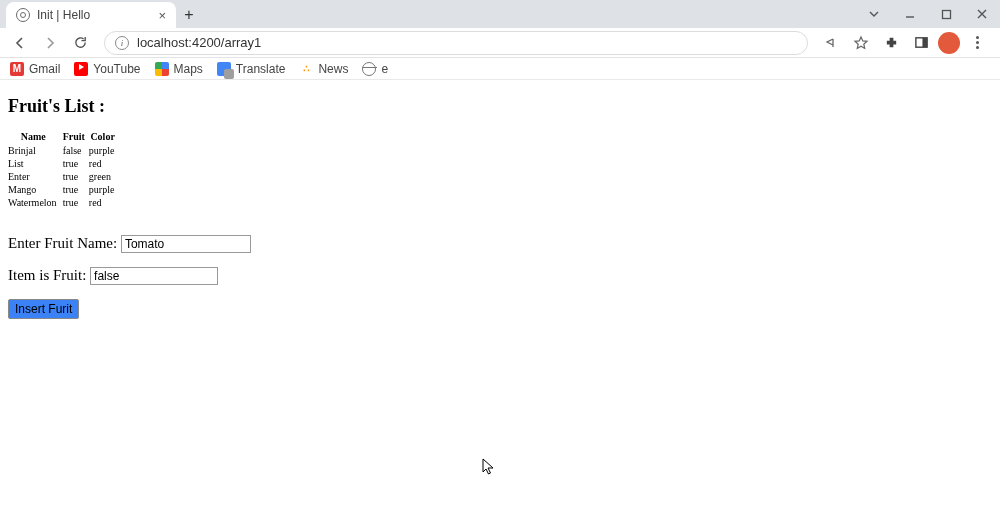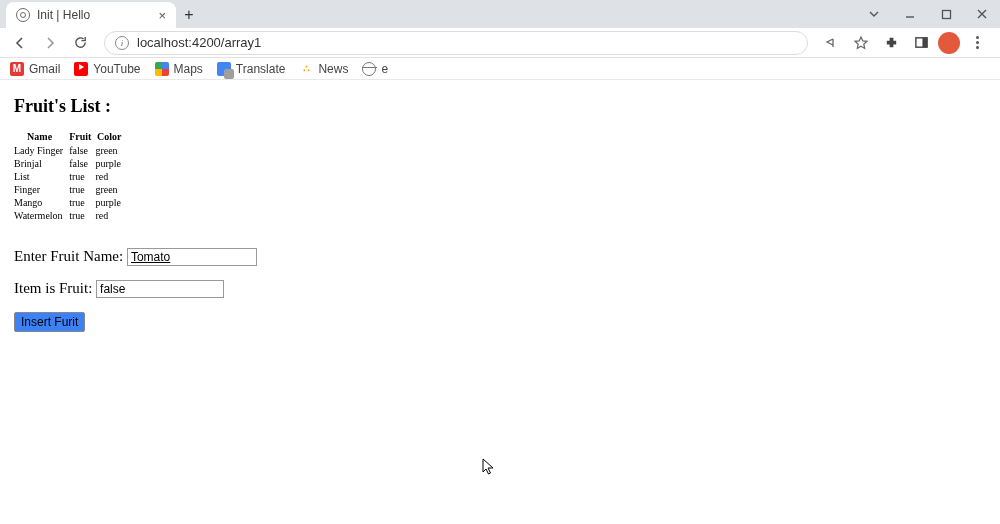--- a/index.html
+++ b/index.html
@@ -41,21 +41,21 @@
   .bi-yt{width:16px;height:11px;background:#f00;border-radius:2px;position:relative;}
   .bi-yt::after{content:"";position:absolute;left:5px;top:2px;border-left:5px solid #fff;border-top:3.5px solid transparent;border-bottom:3.5px solid transparent;}
   .bi-maps{width:12px;height:12px;background:conic-gradient(#4285f4 0 25%,#ea4335 0 50%,#fbbc05 0 75%,#34a853 0);border-radius:2px;}
   .bi-tr{width:14px;height:12px;background:#4285f4;border-radius:2px;position:relative;}
   .bi-tr::after{content:"";position:absolute;right:-3px;bottom:-3px;width:10px;height:10px;background:#9e9e9e;border-radius:2px;}
   .bi-news{color:#ff9800;font-weight:700;}
   .bi-e{width:12px;height:12px;border:1.5px solid #777;border-radius:50%;position:relative;}
   .bi-e::after{content:"";position:absolute;left:-1.5px;top:4px;width:15px;height:1.5px;background:#777;}
 
   
-  .page{padding:6px 14px;font-family:"Times New Roman",Times,serif;color:#000;}
+  .page{padding:6px 8px;font-family:"Times New Roman",Times,serif;color:#000;}
   h3.page-title{margin:10px 0 14px 0;font-size:18px;font-weight:700;}
   table.fruits{border-collapse:collapse;font-size:10px;}
   table.fruits th{font-weight:700;padding:0 4px 2px 0;text-align:center;}
   table.fruits td{padding:1px 6px 1px 0;white-space:nowrap;}
   .form-area{margin-top:26px;font-size:15px;}
   .form-row{margin-bottom:14px;}
   .form-row input{font-family:Arial,sans-serif;font-size:12px;height:18px;border:1px solid #999;padding:1px 3px;}
   .form-row.focused input{outline:1px solid #000;}
   button.insert{font-family:Arial,sans-serif;font-size:12px;background:#3b82f6;border:1px solid #888;border-radius:2px;padding:2px 6px;cursor:pointer;}
 
@@ -180,56 +180,51 @@
   <table class="fruits">
     <thead>
         <tr>
       <th>Name</th>
       <th>Fruit</th>
       <th>Color</th>
     </tr>
       </thead>
     <tbody id="fruit-body">
         <tr>
-          <td>Lady Finger</td>
-          <td>false</td>
-          <td>green</td>
-        </tr>
-        <tr>
           <td>Brinjal</td>
           <td>false</td>
           <td>purple</td>
         </tr>
         <tr>
           <td>List</td>
           <td>true</td>
           <td>red</td>
         </tr>
         <tr>
-          <td>Finger</td>
+          <td>Enter</td>
           <td>true</td>
           <td>green</td>
         </tr>
         <tr>
           <td>Mango</td>
           <td>true</td>
           <td>purple</td>
         </tr>
         <tr>
           <td>Watermelon</td>
           <td>true</td>
           <td>red</td>
         </tr>
       </tbody>
   </table>
 
   <div class="form-area">
     <div class="form-row">
       <span>Enter Fruit Name:</span>
-      <input type="text" style="width: 130px; text-decoration: underline;" value="Tomato">
+      <input type="text" style="width: 130px;" value="Tomato">
     </div>
     <div class="form-row">
       <span>Item is Fruit:</span>
       <input type="text" style="width: 128px;" value="false">
     </div>
     <button class="insert">Insert Furit</button>
   </div>
 </div>
 
 <svg class="cursor-arrow" width="14" height="18">

